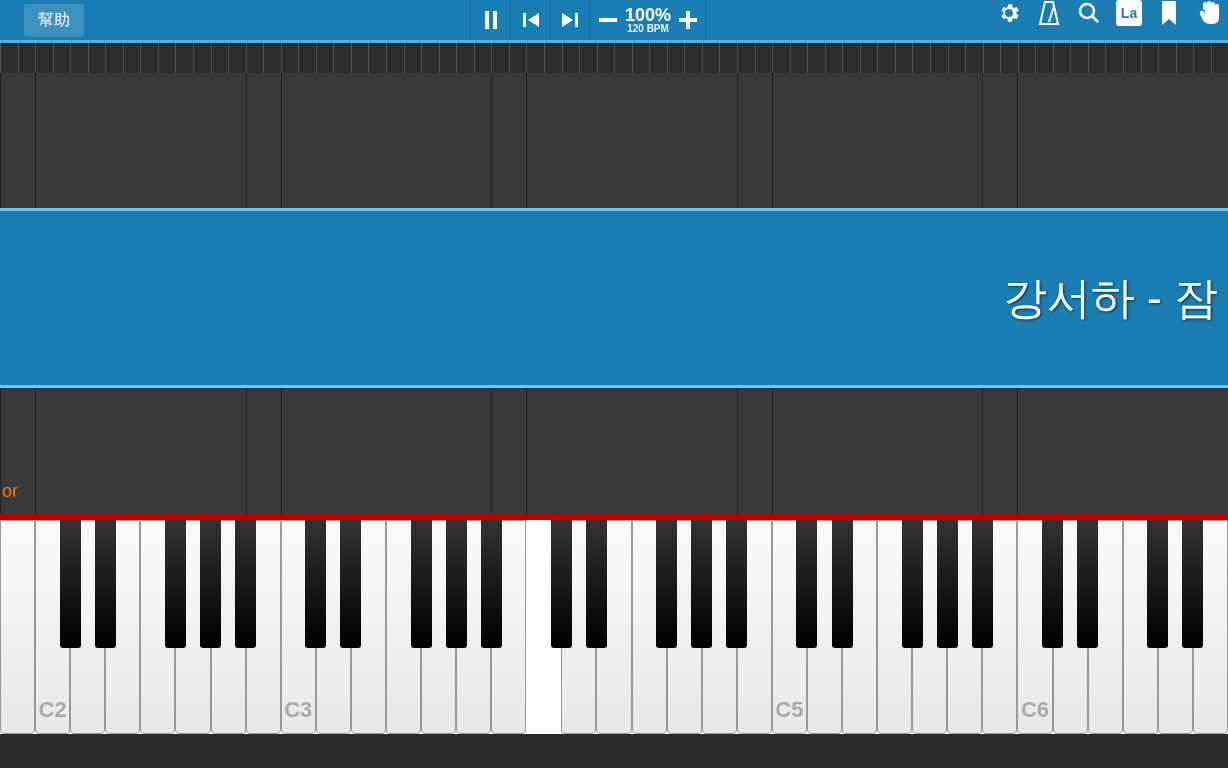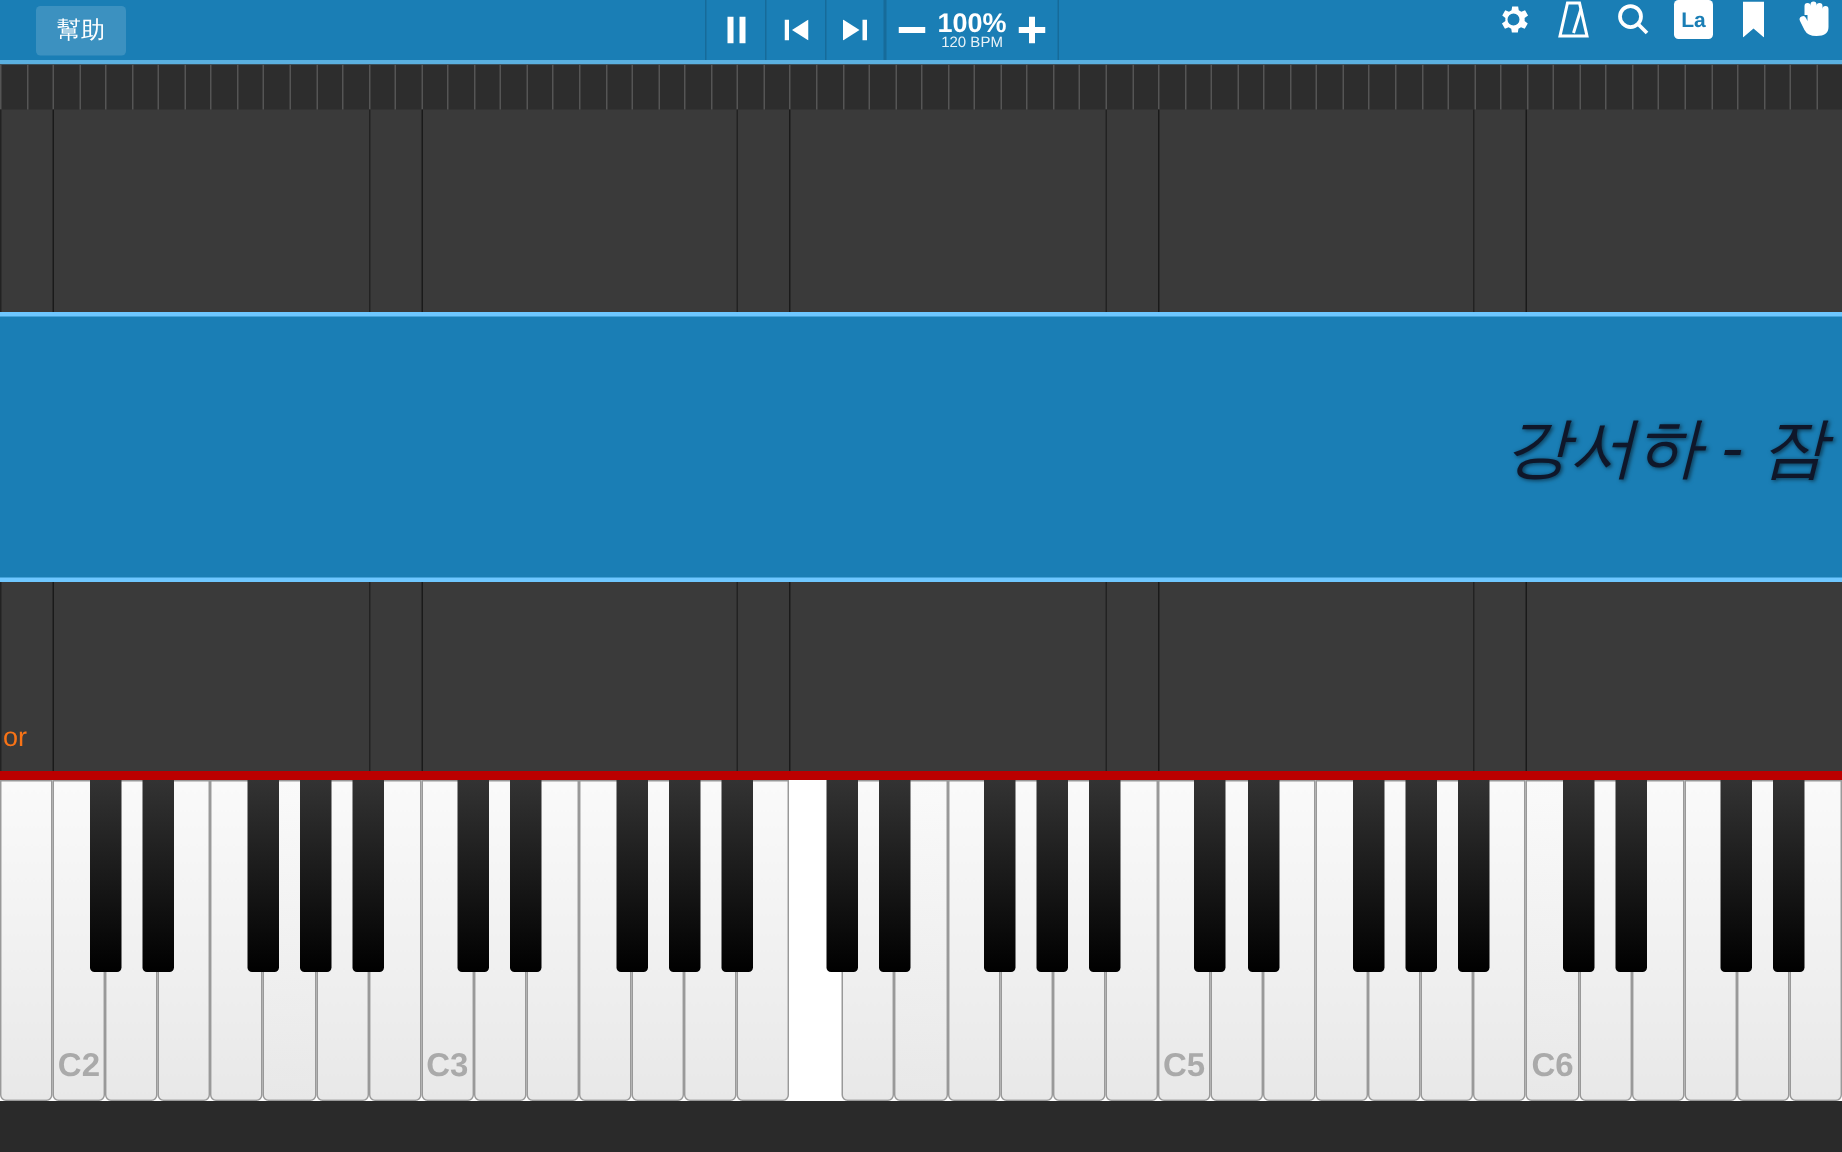--- a/index.html
+++ b/index.html
@@ -52,21 +52,21 @@
   height: 40px;
   padding: 0 8px;
 }
 .tempo-info {
   text-align: center;
   color: #fff;
   margin: 0 8px;
   line-height: 1;
 }
 .tempo-pct { font-size: 18px; font-weight: bold; }
-.tempo-bpm { font-size: 10px; opacity: 0.9; }
+.tempo-bpm { font-size: 10px; opacity: 0.9; font-weight: bold; }
 .right-tools {
   position: absolute;
   right: 0;
   display: flex;
   align-items: flex-start;
   height: 100%;
   gap: 14px;
   padding-right: 6px;
 }
 .tool-icon {
@@ -125,25 +125,24 @@
   height: 180px;
   background: #1a7eb5;
   border-top: 3px solid #6ec7ff;
   border-bottom: 3px solid #6ec7ff;
   display: flex;
   align-items: center;
   justify-content: flex-end;
   padding-right: 10px;
 }
 .song-title {
-  color: #0f172a;
+  color: #ffffff;
   font-size: 44px;
   font-weight: 500;
   text-shadow: 1px 1px 3px rgba(0,0,0,0.6);
-  font-style: italic;
 }
 .bottom-label {
   position: absolute;
   bottom: 12px;
   left: 2px;
   color: #f97316;
   font-size: 18px;
 }
 
 

